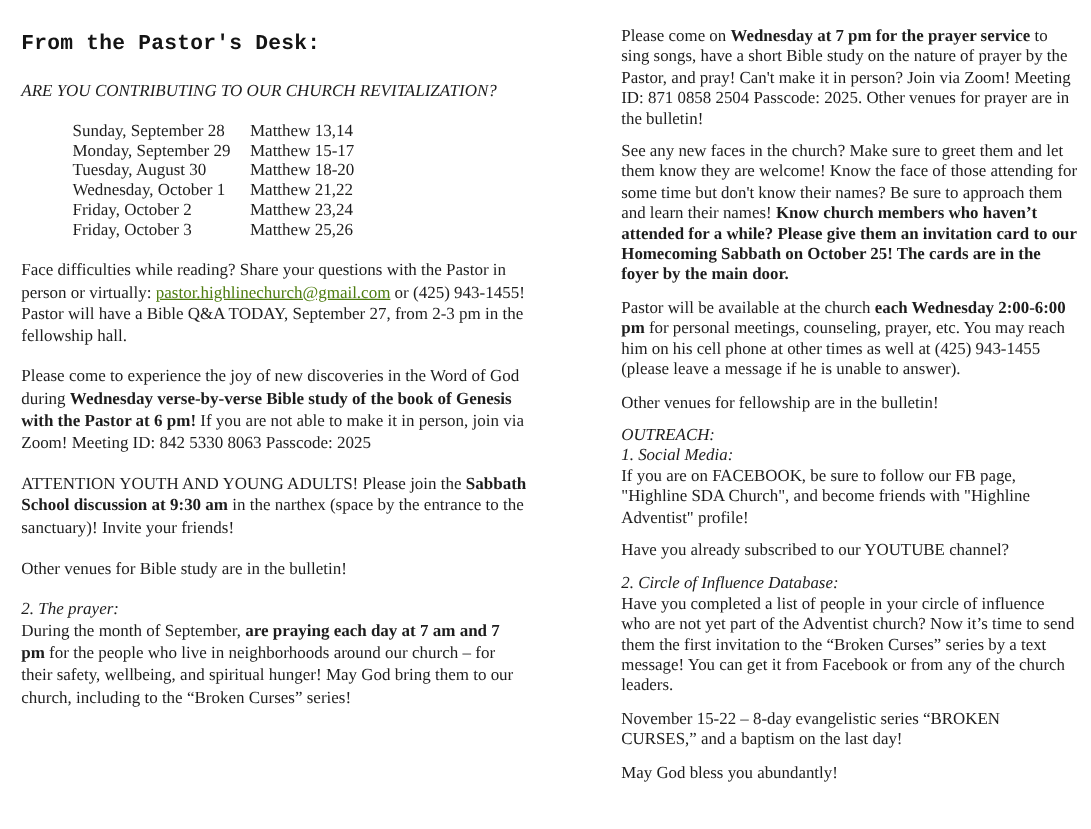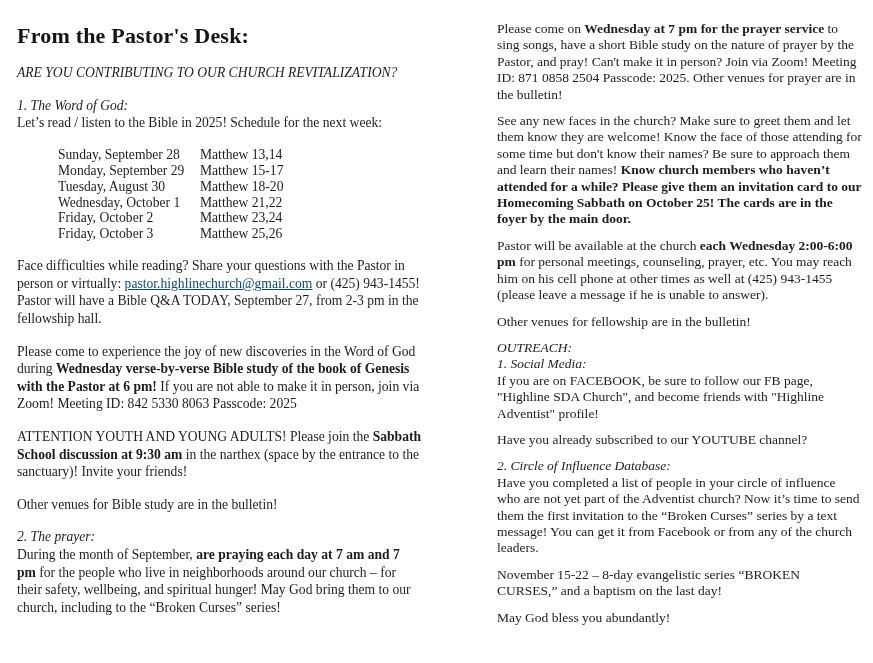--- a/index.html
+++ b/index.html
@@ -4,49 +4,45 @@
 <style>
   html, body { margin:0; padding:0; background:#ffffff; }
   .page {
     position:relative; width:873px; height:663px; background:#ffffff;
     font-family:"Liberation Serif", serif; color:#1d1d1d; overflow:hidden;
   }
   .col { position:absolute; }
   .col-left  { left:17px;  top:24px; width:405px; font-size:13.6px; line-height:17.6px; }
   .col-right { left:457px; top:21px; width:405px; font-size:13.5px; line-height:16.4px; }
   .heading {
-    font-family:Liberation Serif, serif; font-weight:700;
-    font-size:22px; line-height:24px; letter-spacing:0.2px;
+    font-family:Liberation Mono, monospace; font-weight:700;
+    font-size:17px; line-height:24px; letter-spacing:0.2px;
     color:#141414; margin:0 0 16px 0;
   }
   p { margin:0; }
   .blk { margin:0; }
   .col-left  .blk { margin-bottom:15px; }
   .col-right .blk { margin-bottom:10px;margin-left:40px; }
   .it { font-style:italic; }
   .b  { font-weight:bold; }
   .schedule { padding-left:41px; line-height:15.9px; }
   .srow { display:flex; }
   .sday { width:142px; flex:0 0 142px; }
-  .email { color:#0c4a6e; text-decoration:underline; cursor:pointer; }
+  .email { color:#4d7c0f; text-decoration:underline; cursor:pointer; }
 </style>
 </head>
 <body>
 
 <div class="page">
 
   <div class="col col-left">
     <h1 class="heading">From the Pastor's Desk:</h1>
 
     <p class="blk it">ARE YOU CONTRIBUTING TO OUR CHURCH REVITALIZATION?</p>
 
-    <div class="blk">
-      <p class="it">1. The Word of God:</p>
-      <p>Let’s read / listen to the Bible in 2025! Schedule for the next week:</p>
-    </div>
 
     <div class="blk schedule">
       <div class="srow">
           <span class="sday">Sunday, September 28</span>
           <span class="sreading">Matthew 13,14</span>
         </div>
       <div class="srow">
           <span class="sday">Monday, September 29</span>
           <span class="sreading">Matthew 15-17</span>
         </div>

